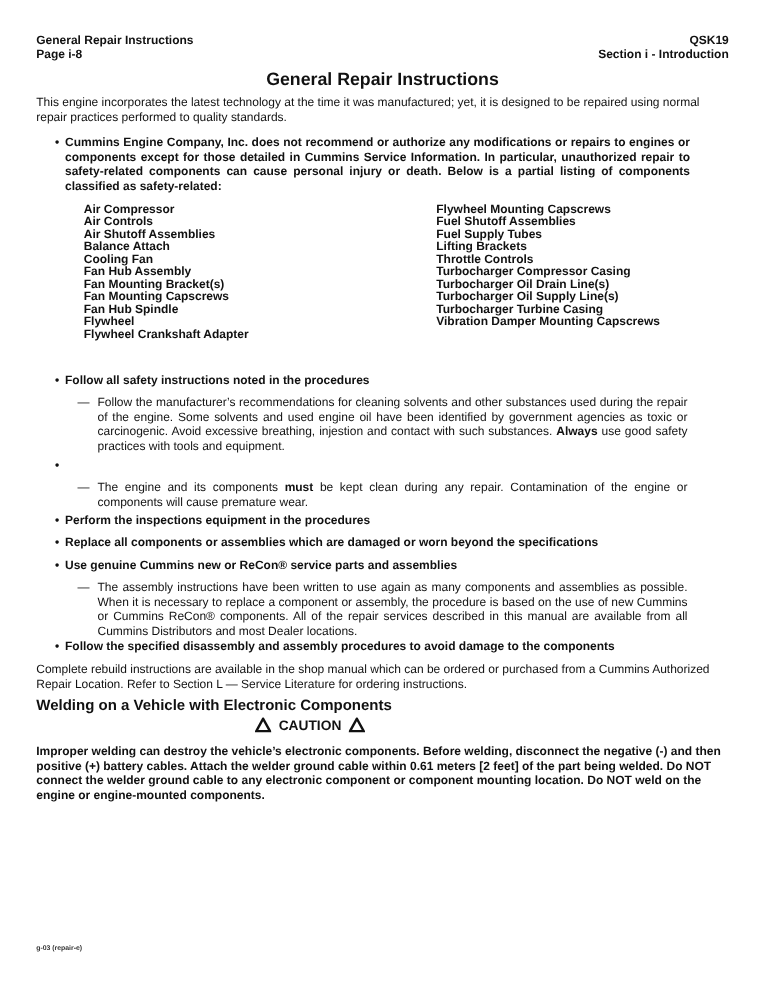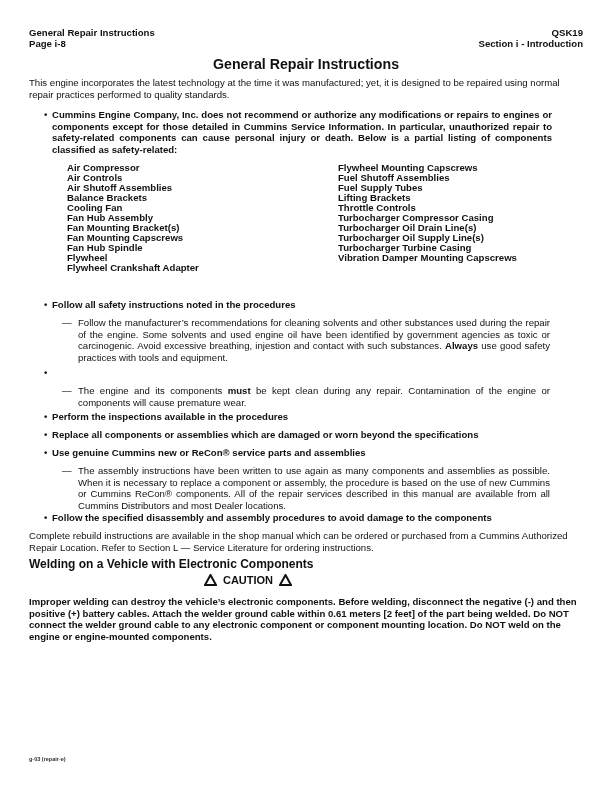--- a/index.html
+++ b/index.html
@@ -42,31 +42,31 @@
 
 <div class="bullet just" style="top:109px;">
   <span class="dot">•</span>
   <span>Cummins Engine Company, Inc. does not recommend or authorize any modifications or repairs to engines or components except for those detailed in Cummins Service Information. In particular, unauthorized repair to safety-related components can cause personal injury or death. Below is a partial listing of components classified as safety-related:</span>
 </div>
 
 <div class="parts" style="left:67px; top:163px;">
   <div>Air Compressor</div>
   <div>Air Controls</div>
   <div>Air Shutoff Assemblies</div>
-  <div>Balance Brackets</div>
+  <div>Balance Attach</div>
   <div>Cooling Fan</div>
   <div>Fan Hub Assembly</div>
   <div>Fan Mounting Bracket(s)</div>
   <div>Fan Mounting Capscrews</div>
   <div>Fan Hub Spindle</div>
   <div>Flywheel</div>
   <div>Flywheel Crankshaft Adapter</div>
 </div>
 
-<div class="parts" style="left:338px; top:163px;">
+<div class="parts" style="left:349px; top:163px;">
   <div>Flywheel Mounting Capscrews</div>
   <div>Fuel Shutoff Assemblies</div>
   <div>Fuel Supply Tubes</div>
   <div>Lifting Brackets</div>
   <div>Throttle Controls</div>
   <div>Turbocharger Compressor Casing</div>
   <div>Turbocharger Oil Drain Line(s)</div>
   <div>Turbocharger Oil Supply Line(s)</div>
   <div>Turbocharger Turbine Casing</div>
   <div>Vibration Damper Mounting Capscrews</div>
@@ -86,21 +86,21 @@
   <span class="dot">•</span>
 </div>
 
 <div class="sub" style="top:385px;">
   <span class="dash">—</span>
   <span>The engine and its components </span><b>must</b><span> be kept clean during any repair. Contamination of the engine or components will cause premature wear.</span>
 </div>
 
 <div class="bullet" style="top:411px;">
   <span class="dot">•</span>
-  <span>Perform the inspections available in the procedures</span>
+  <span>Perform the inspections equipment in the procedures</span>
 </div>
 
 <div class="bullet" style="top:429px;">
   <span class="dot">•</span>
   <span>Replace all components or assemblies which are damaged or worn beyond the specifications</span>
 </div>
 
 <div class="bullet" style="top:447px;">
   <span class="dot">•</span>
   <span>Use genuine Cummins new or ReCon® service parts and assemblies</span>

